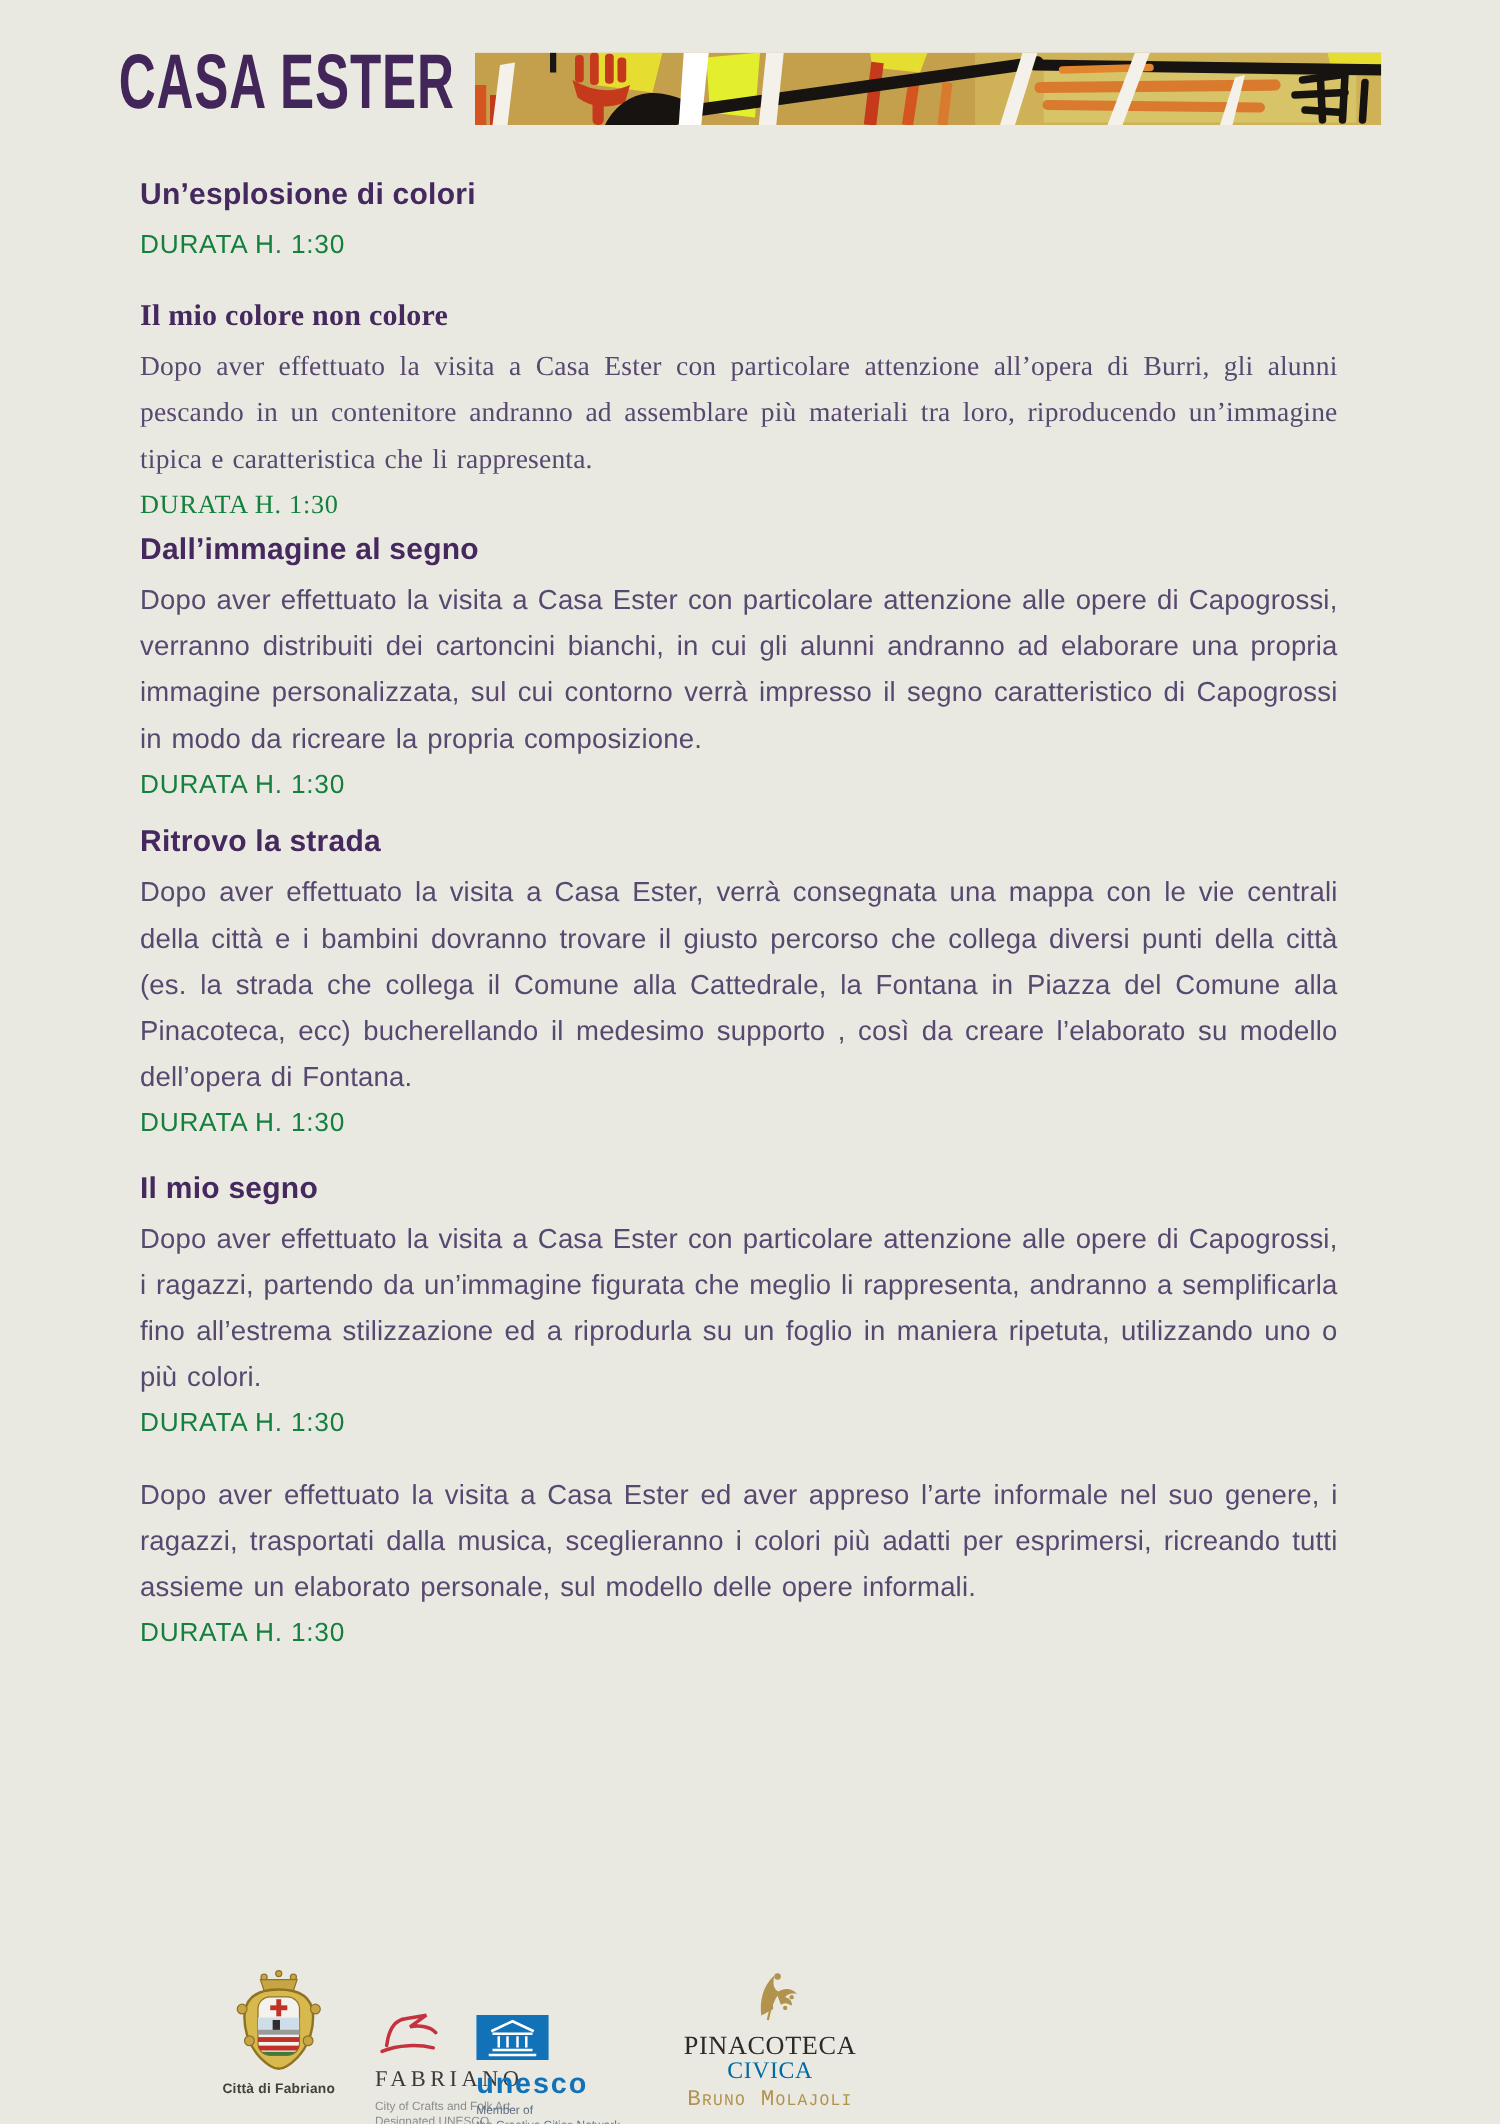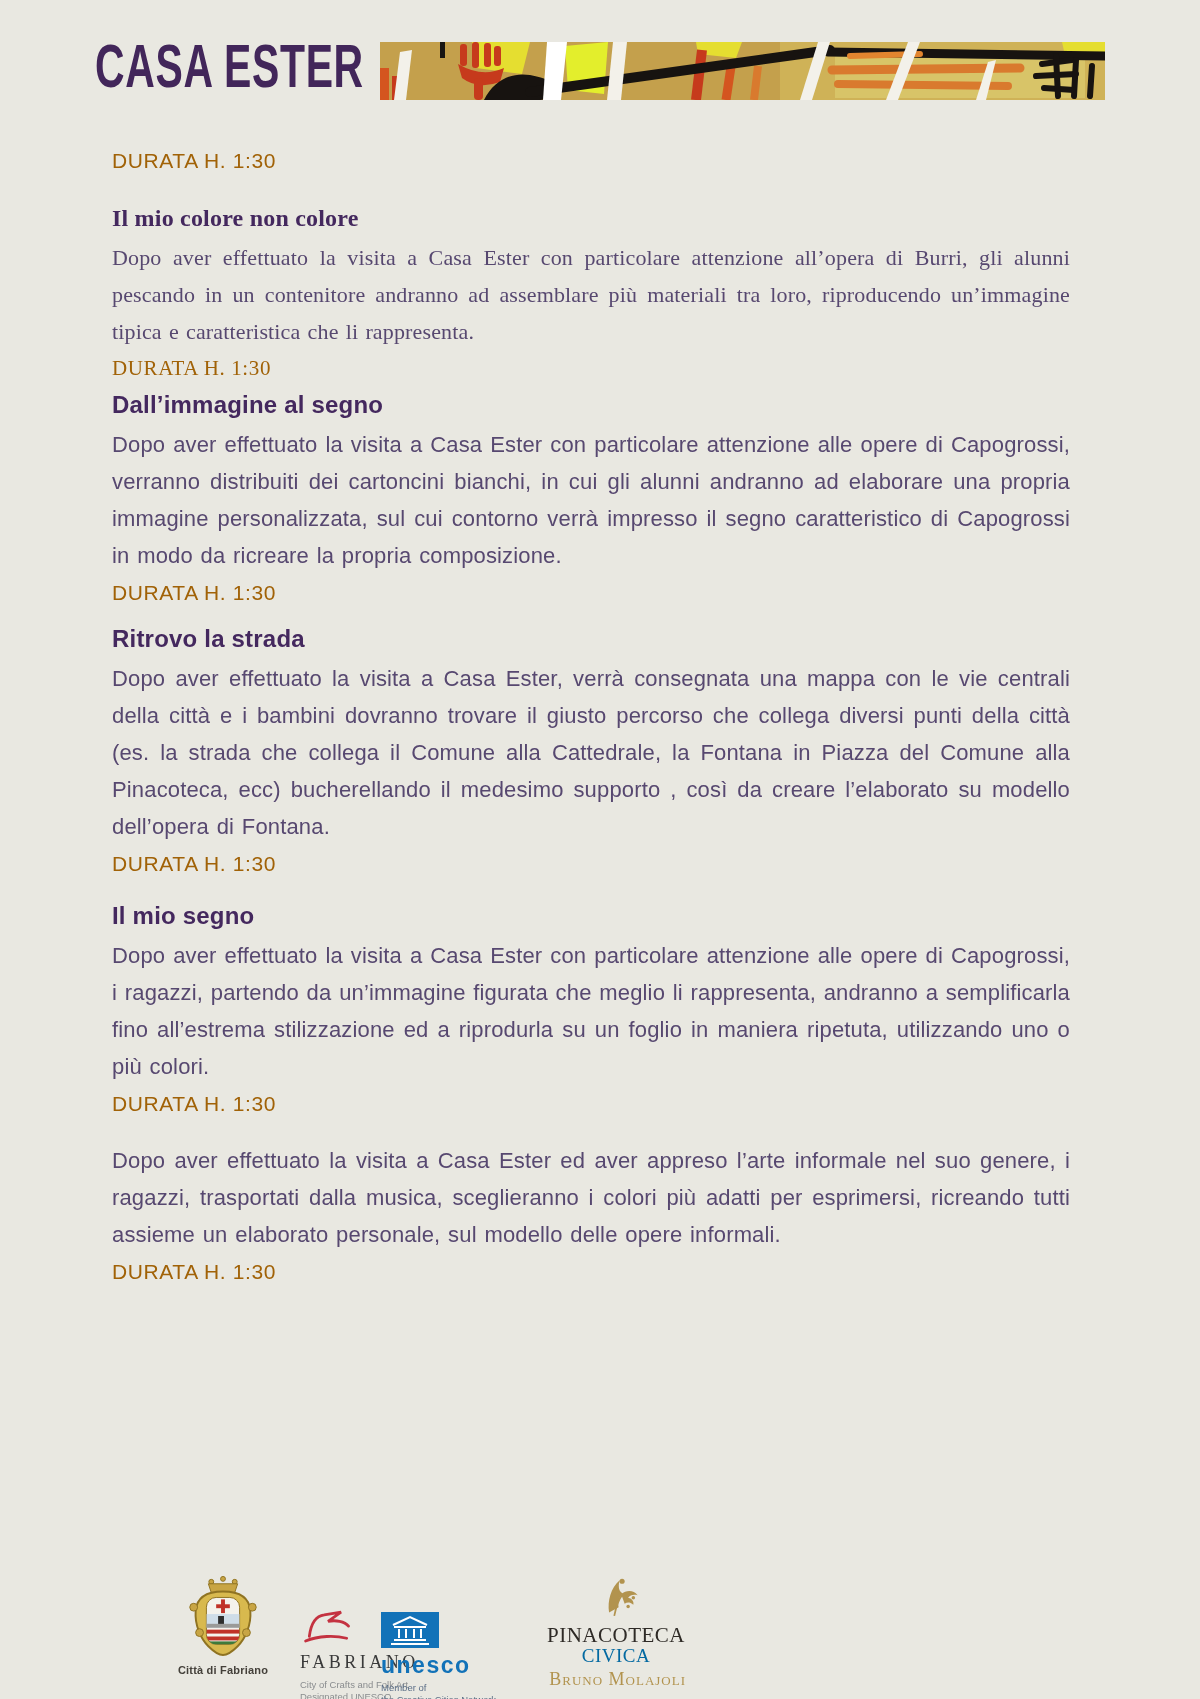--- a/index.html
+++ b/index.html
@@ -30,36 +30,36 @@
   .mb-md{margin-bottom:20px;}
   h2{
     margin:0 0 7px 0;font-size:24px;font-weight:700;color:#44285e;
     letter-spacing:.2px;
   }
   .body-text{
     margin:0;font-size:22px;line-height:37px;color:#574870;
     text-align:justify;letter-spacing:.15px;word-spacing:1.5px;
   }
   .durata{
-    font-size:21px;line-height:37px;color:#a16207;letter-spacing:.6px;
+    font-size:21px;line-height:37px;color:#15803d;letter-spacing:.6px;
   }
   
   .footer{position:absolute;left:0;top:1566px;width:1200px;height:125px;}
   .logo-comune{position:absolute;left:163px;top:8px;width:120px;text-align:center;}
   .logo-comune .caption{font-size:11px;font-weight:700;color:#44403a;margin-top:2px;letter-spacing:.2px;}
   .logo-fabriano{position:absolute;left:300px;top:44px;width:150px;}
   .logo-fabriano .name{font-family:"Liberation Serif",serif;font-size:18px;color:#3a3a3a;letter-spacing:3.5px;margin-top:2px;}
   .small-lines{font-size:9.5px;line-height:12px;color:#8a8d8f;margin-top:6px;}
   .logo-unesco{position:absolute;left:381px;top:46px;width:140px;}
   .logo-unesco .name{font-size:23px;font-weight:700;color:#1272b8;letter-spacing:1.5px;line-height:22px;margin-top:2px;}
   .logo-unesco .small-lines{color:#5b6e87;}
   .logo-pinacoteca{position:absolute;left:546px;top:6px;width:140px;text-align:center;}
   .logo-pinacoteca .l1{font-family:"Liberation Serif",serif;font-size:21px;color:#2e2a26;letter-spacing:.5px;line-height:22px;}
   .logo-pinacoteca .l2{font-family:"Liberation Serif",serif;font-size:19px;color:#0369a1;letter-spacing:.5px;line-height:20px;}
-  .logo-pinacoteca .l3{font-family:Liberation Serif, serif;font-variant:small-caps;font-size:18px;color:#b2934e;letter-spacing:1px;line-height:22px;margin-top:2px;text-align:right;}
+  .logo-pinacoteca .l3{font-family:Liberation Mono, monospace;font-variant:small-caps;font-size:18px;color:#b2934e;letter-spacing:1px;line-height:22px;margin-top:2px;}
   .info-block{position:absolute;right:108px;top:12px;text-align:right;}
   .info-title{font-size:20px;font-weight:800;color:#1b2a45;line-height:24px;}
   .info-line{font-size:16px;color:#707780;line-height:22px;letter-spacing:.2px;}
 </style>
 </head>
 <body>
 
 <h1 class="brand-title">CASA ESTER</h1>
 
 <div class="banner">
@@ -112,20 +112,21 @@
       <polygon points="438,0 450,0 432,58 420,58"></polygon>
       <polygon points="528,0 540,0 518,58 506,58"></polygon>
       <polygon points="608,20 616,18 606,58 596,58"></polygon>
     </g>
   </svg>
 </div>
 
 <main class="sections">
 
   <section class="mb-lg">
+    <h2>Un’esplosione di colori</h2>
     <div class="durata">DURATA H. 1:30</div>
   </section>
 
   <section class="mb-xs">
     <h2>Il mio colore non colore</h2>
     <p class="body-text">Dopo aver effettuato la visita a Casa Ester con particolare attenzione all’opera di Burri, gli alunni pescando in un contenitore andranno ad assemblare più materiali tra loro, riproducendo un’immagine tipica e caratteristica che li rappresenta.</p>
     <div class="durata">DURATA H. 1:30</div>
   </section>
 
   <section class="mb-sm">

